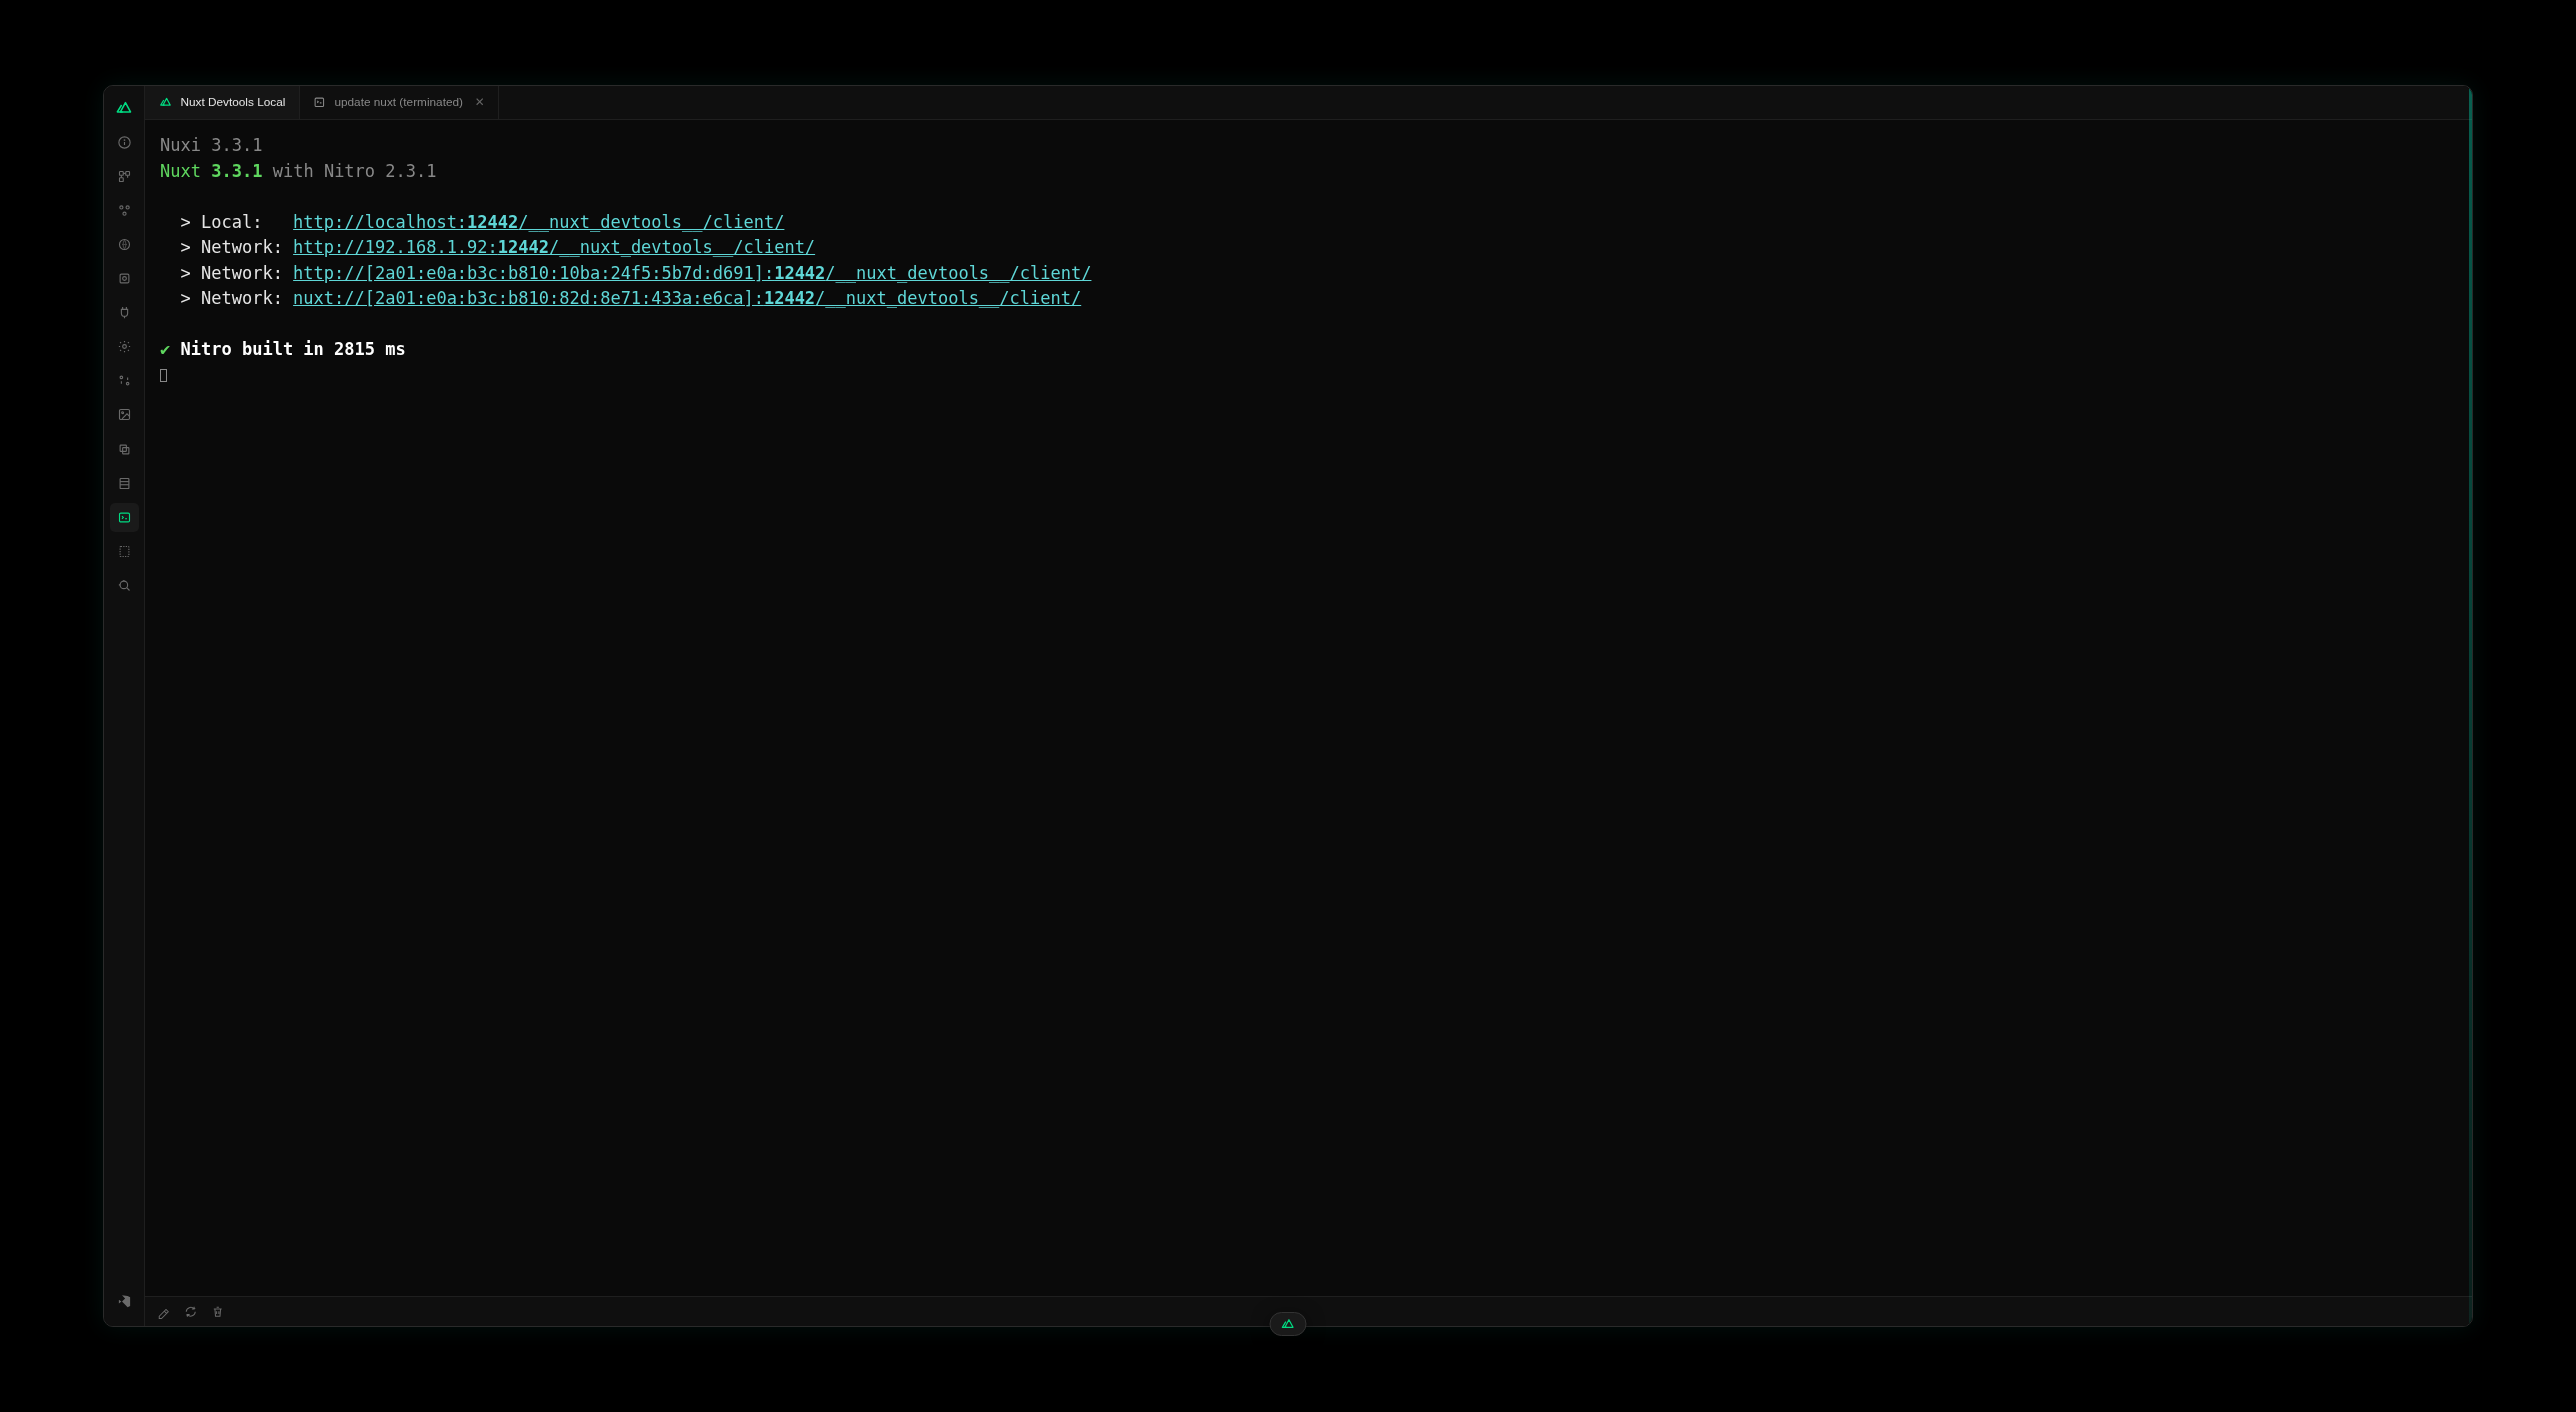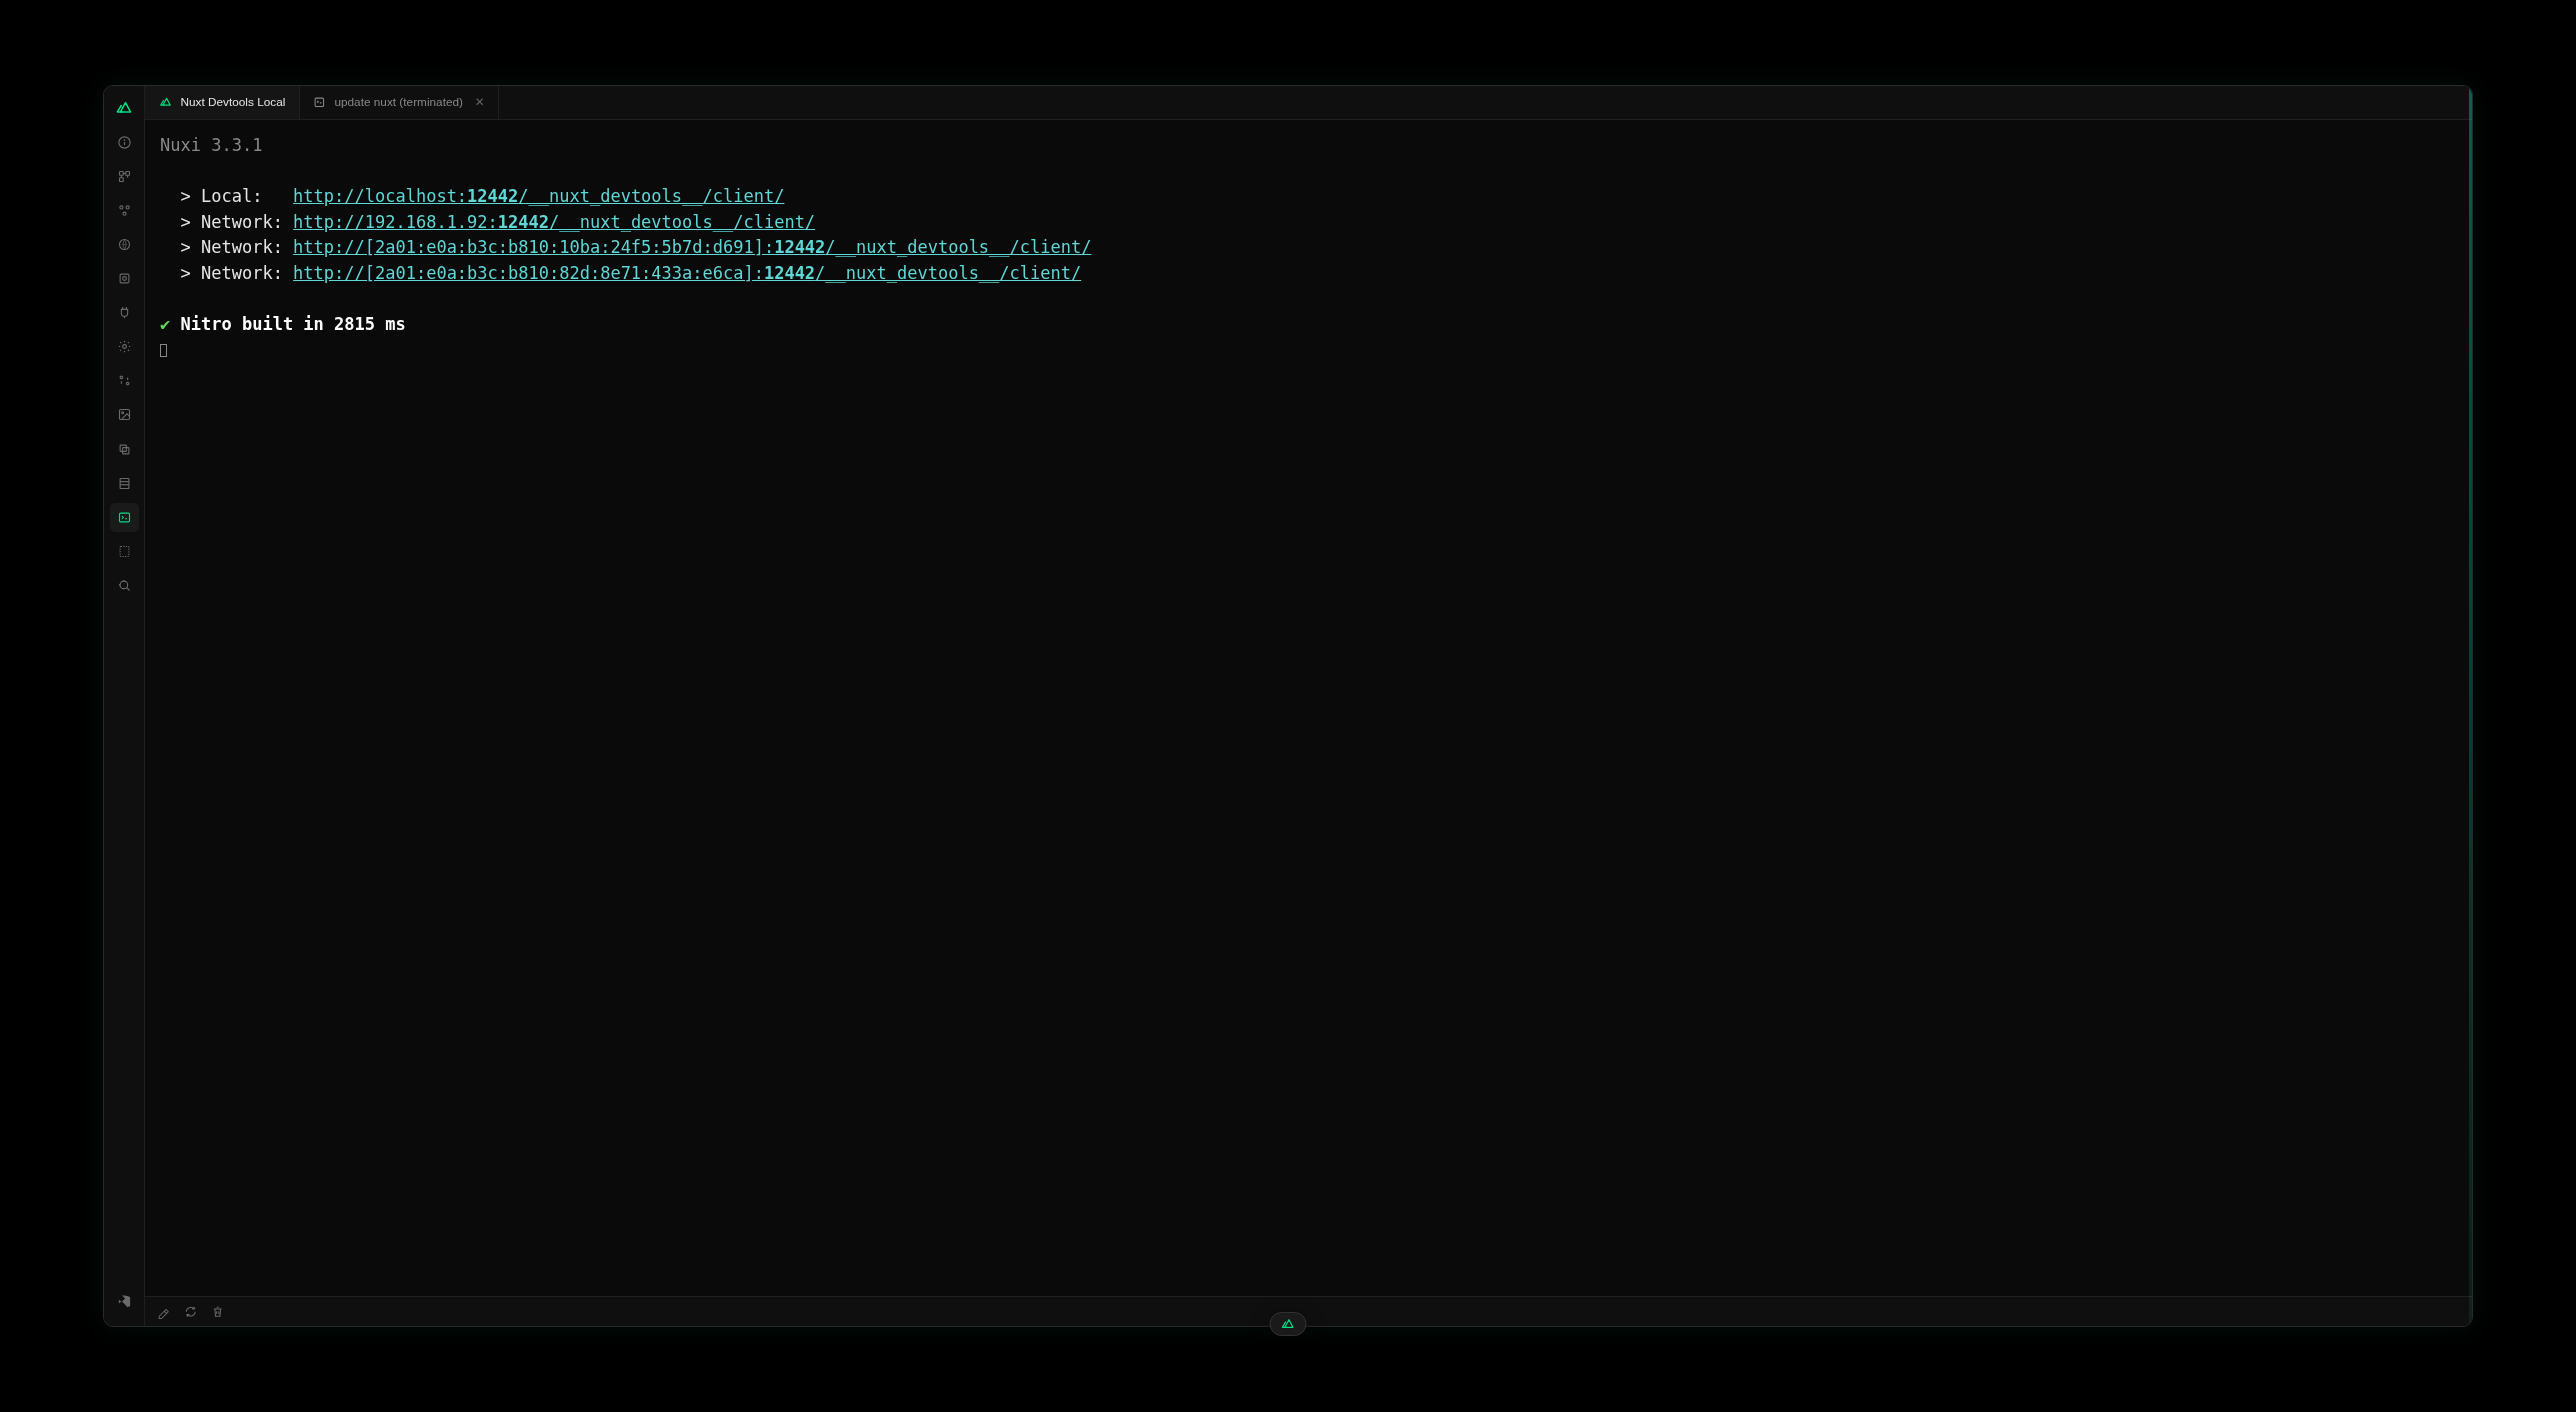--- a/index.html
+++ b/index.html
@@ -322,25 +322,26 @@
                 <path d="M8 9l2 2-2 2M13 13h3"></path>
               </svg>
         </span>
         <span>update nuxt (terminated)</span>
         <span class="tab-close">✕</span>
       </div>
     </div>
 
     <div class="terminal">
       <div class="term-line"><span class="c-gray"><span>Nuxi</span> <span>3.3.1</span></span></div>
+      <div class="term-line"><span class="c-green">Nuxt</span> <span class="c-greenb">3.3.1</span> <span class="c-gray"><span>with</span> <span>Nitro</span> <span>2.3.1</span></span></div>
       <div class="term-line">&nbsp;</div>
       <div class="term-line"><span class="c-white">  &gt; Local:   </span><span class="c-cyan"><span>http://localhost:</span><span class="c-cyanb">12442</span><span>/__nuxt_devtools__/client/</span></span></div>
       <div class="term-line"><span class="c-white">  &gt; Network: </span><span class="c-cyan"><span>http://192.168.1.92:</span><span class="c-cyanb">12442</span><span>/__nuxt_devtools__/client/</span></span></div>
       <div class="term-line"><span class="c-white">  &gt; Network: </span><span class="c-cyan"><span>http://[2a01:e0a:b3c:b810:10ba:24f5:5b7d:d691]:</span><span class="c-cyanb">12442</span><span>/__nuxt_devtools__/client/</span></span></div>
-      <div class="term-line"><span class="c-white">  &gt; Network: </span><span class="c-cyan"><span>http://[2a01:e0a:b3c:b810:82d:8e71:433a:e6ca]:</span><span class="c-cyanb">12442</span><span>/__nuxt_devtools__/client/</span></span></div>
+      <div class="term-line"><span class="c-white">  &gt; Network: </span><span class="c-cyan"><span>nuxt://[2a01:e0a:b3c:b810:82d:8e71:433a:e6ca]:</span><span class="c-cyanb">12442</span><span>/__nuxt_devtools__/client/</span></span></div>
       <div class="term-line">&nbsp;</div>
       <div class="term-line"><span class="c-green">✔</span> <span class="c-whiteb">Nitro built in 2815 ms</span></div>
       <div class="term-line"><span class="cursor-block"></span></div>
     </div>
 
     <div class="footer">
       <span class="footer-icon">
         <svg width="13.5" height="13.5" viewBox="0 0 24 24" fill="none" stroke="currentColor" stroke-width="1.8">
               <path d="M4 20L16 8l4 4-12 12H4v-4zM13 11l4 4"></path>
             </svg>

